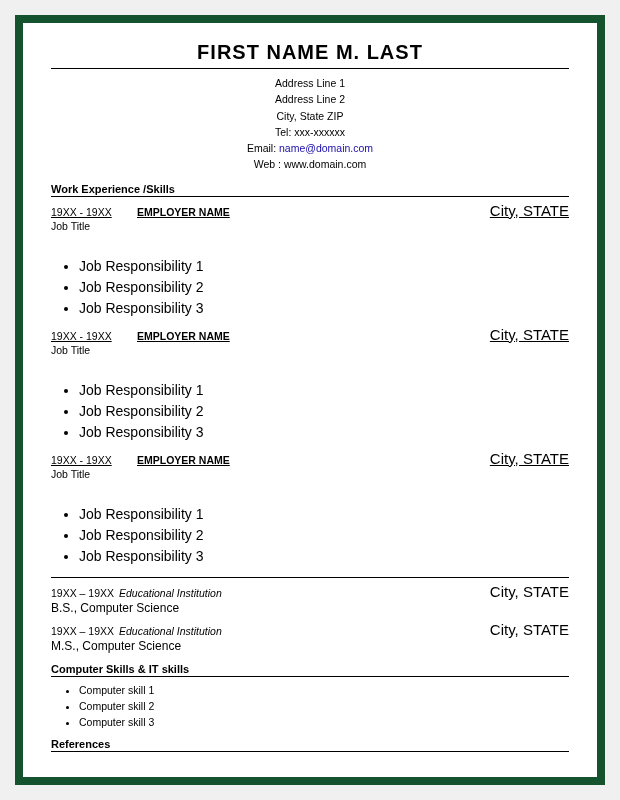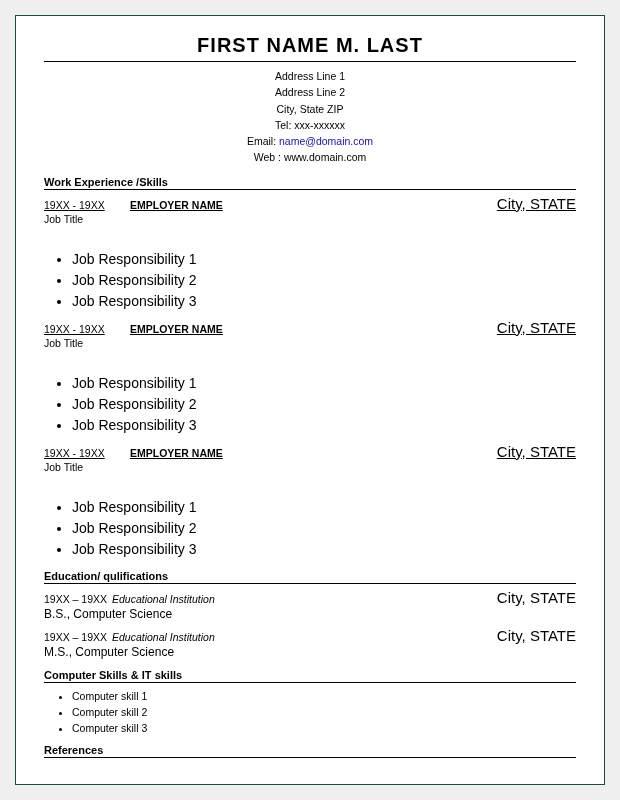--- a/index.html
+++ b/index.html
@@ -14,21 +14,21 @@
       background: #f0f0f0;
       display: flex;
       align-items: center;
       justify-content: center;
       font-family: Arial, sans-serif;
     }
 
     .outer-border {
       width: 590px;
       height: 770px;
-      border: 1px solid #14532d;
+      border: 8px solid #14532d;
       background: #ffffff;
       overflow: hidden;
     }
 
     .resume {
       width: 100%;
       height: 100%;
       padding: 18px 28px 14px 28px;
       overflow: hidden;
     }
@@ -234,21 +234,20 @@
         <div class="job-title">Job Title</div>
         <ul class="responsibilities">
           <li>Job Responsibility 1</li>
           <li>Job Responsibility 2</li>
           <li>Job Responsibility 3</li>
         </ul>
       </div>
     </div>
 
     <div class="section">
-      <div class="section-header">Education/ qulifications</div>
       <hr class="section-divider">
 
       <div class="edu-entry">
         <div class="edu-line">
           <div class="edu-left">
             <span class="job-dates">19XX – 19XX</span>
             <span class="edu-institution">Educational Institution</span>
           </div>
           <span class="job-location">City, STATE</span>
         </div>

